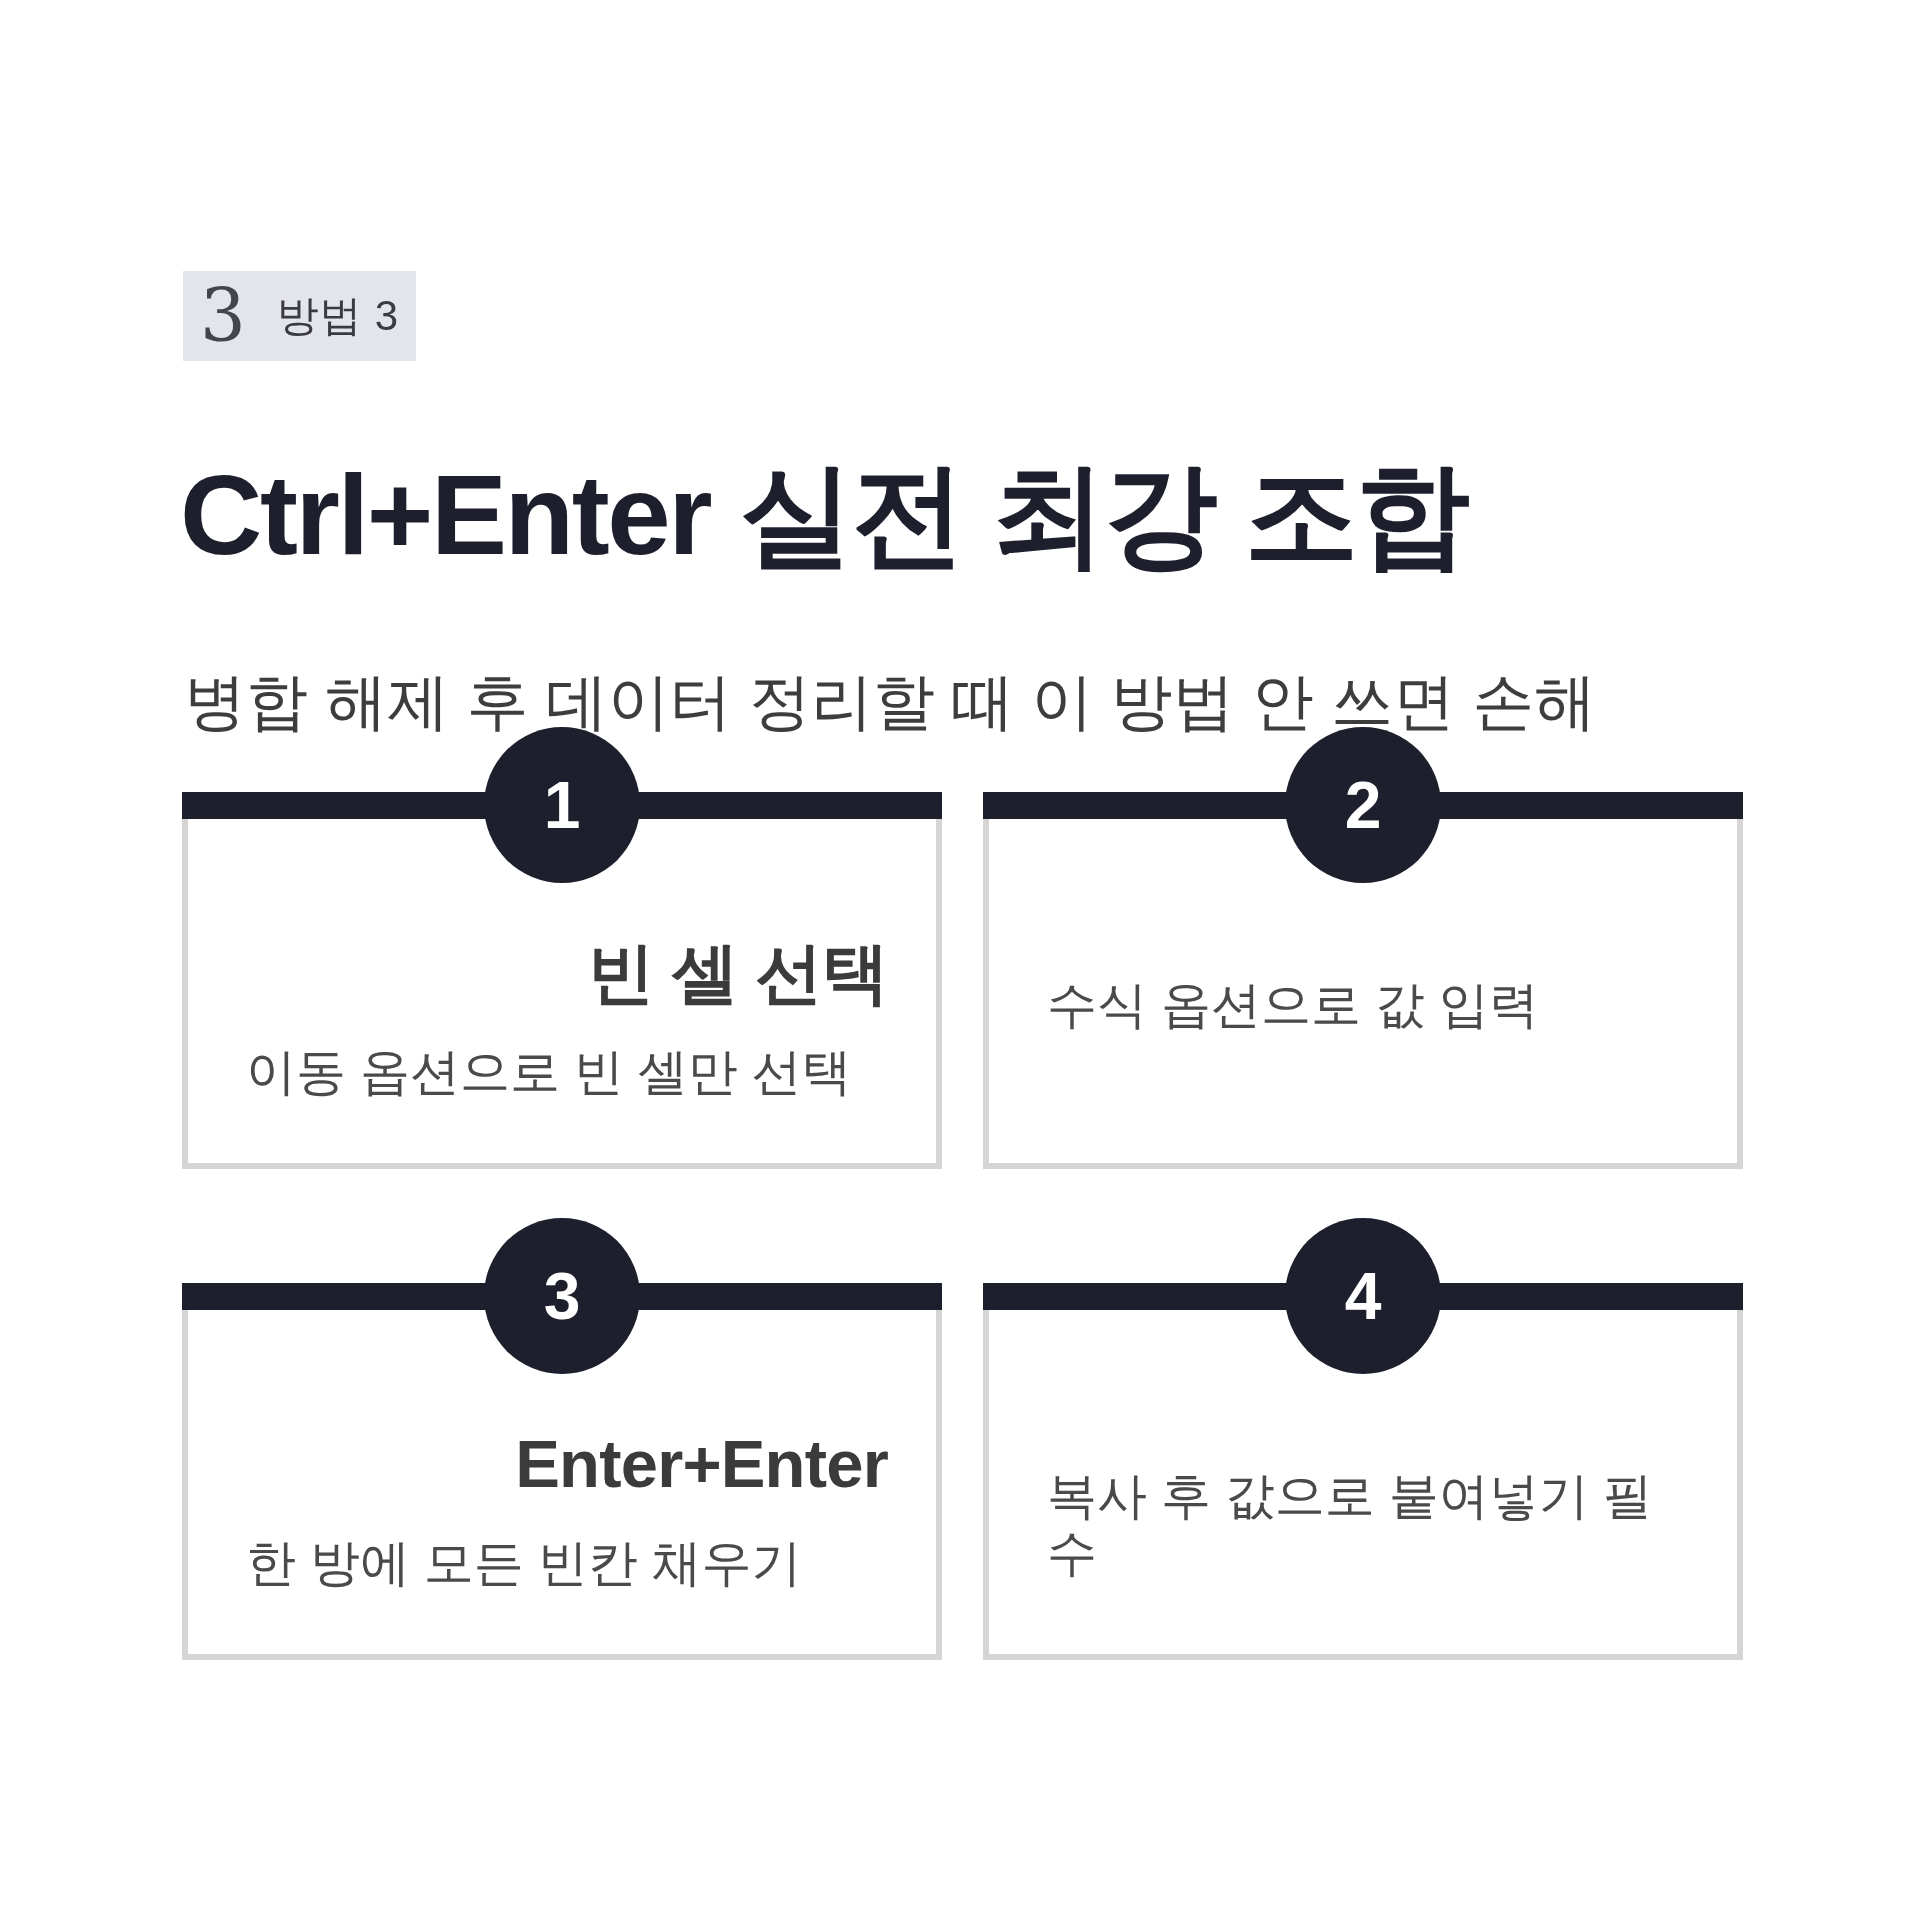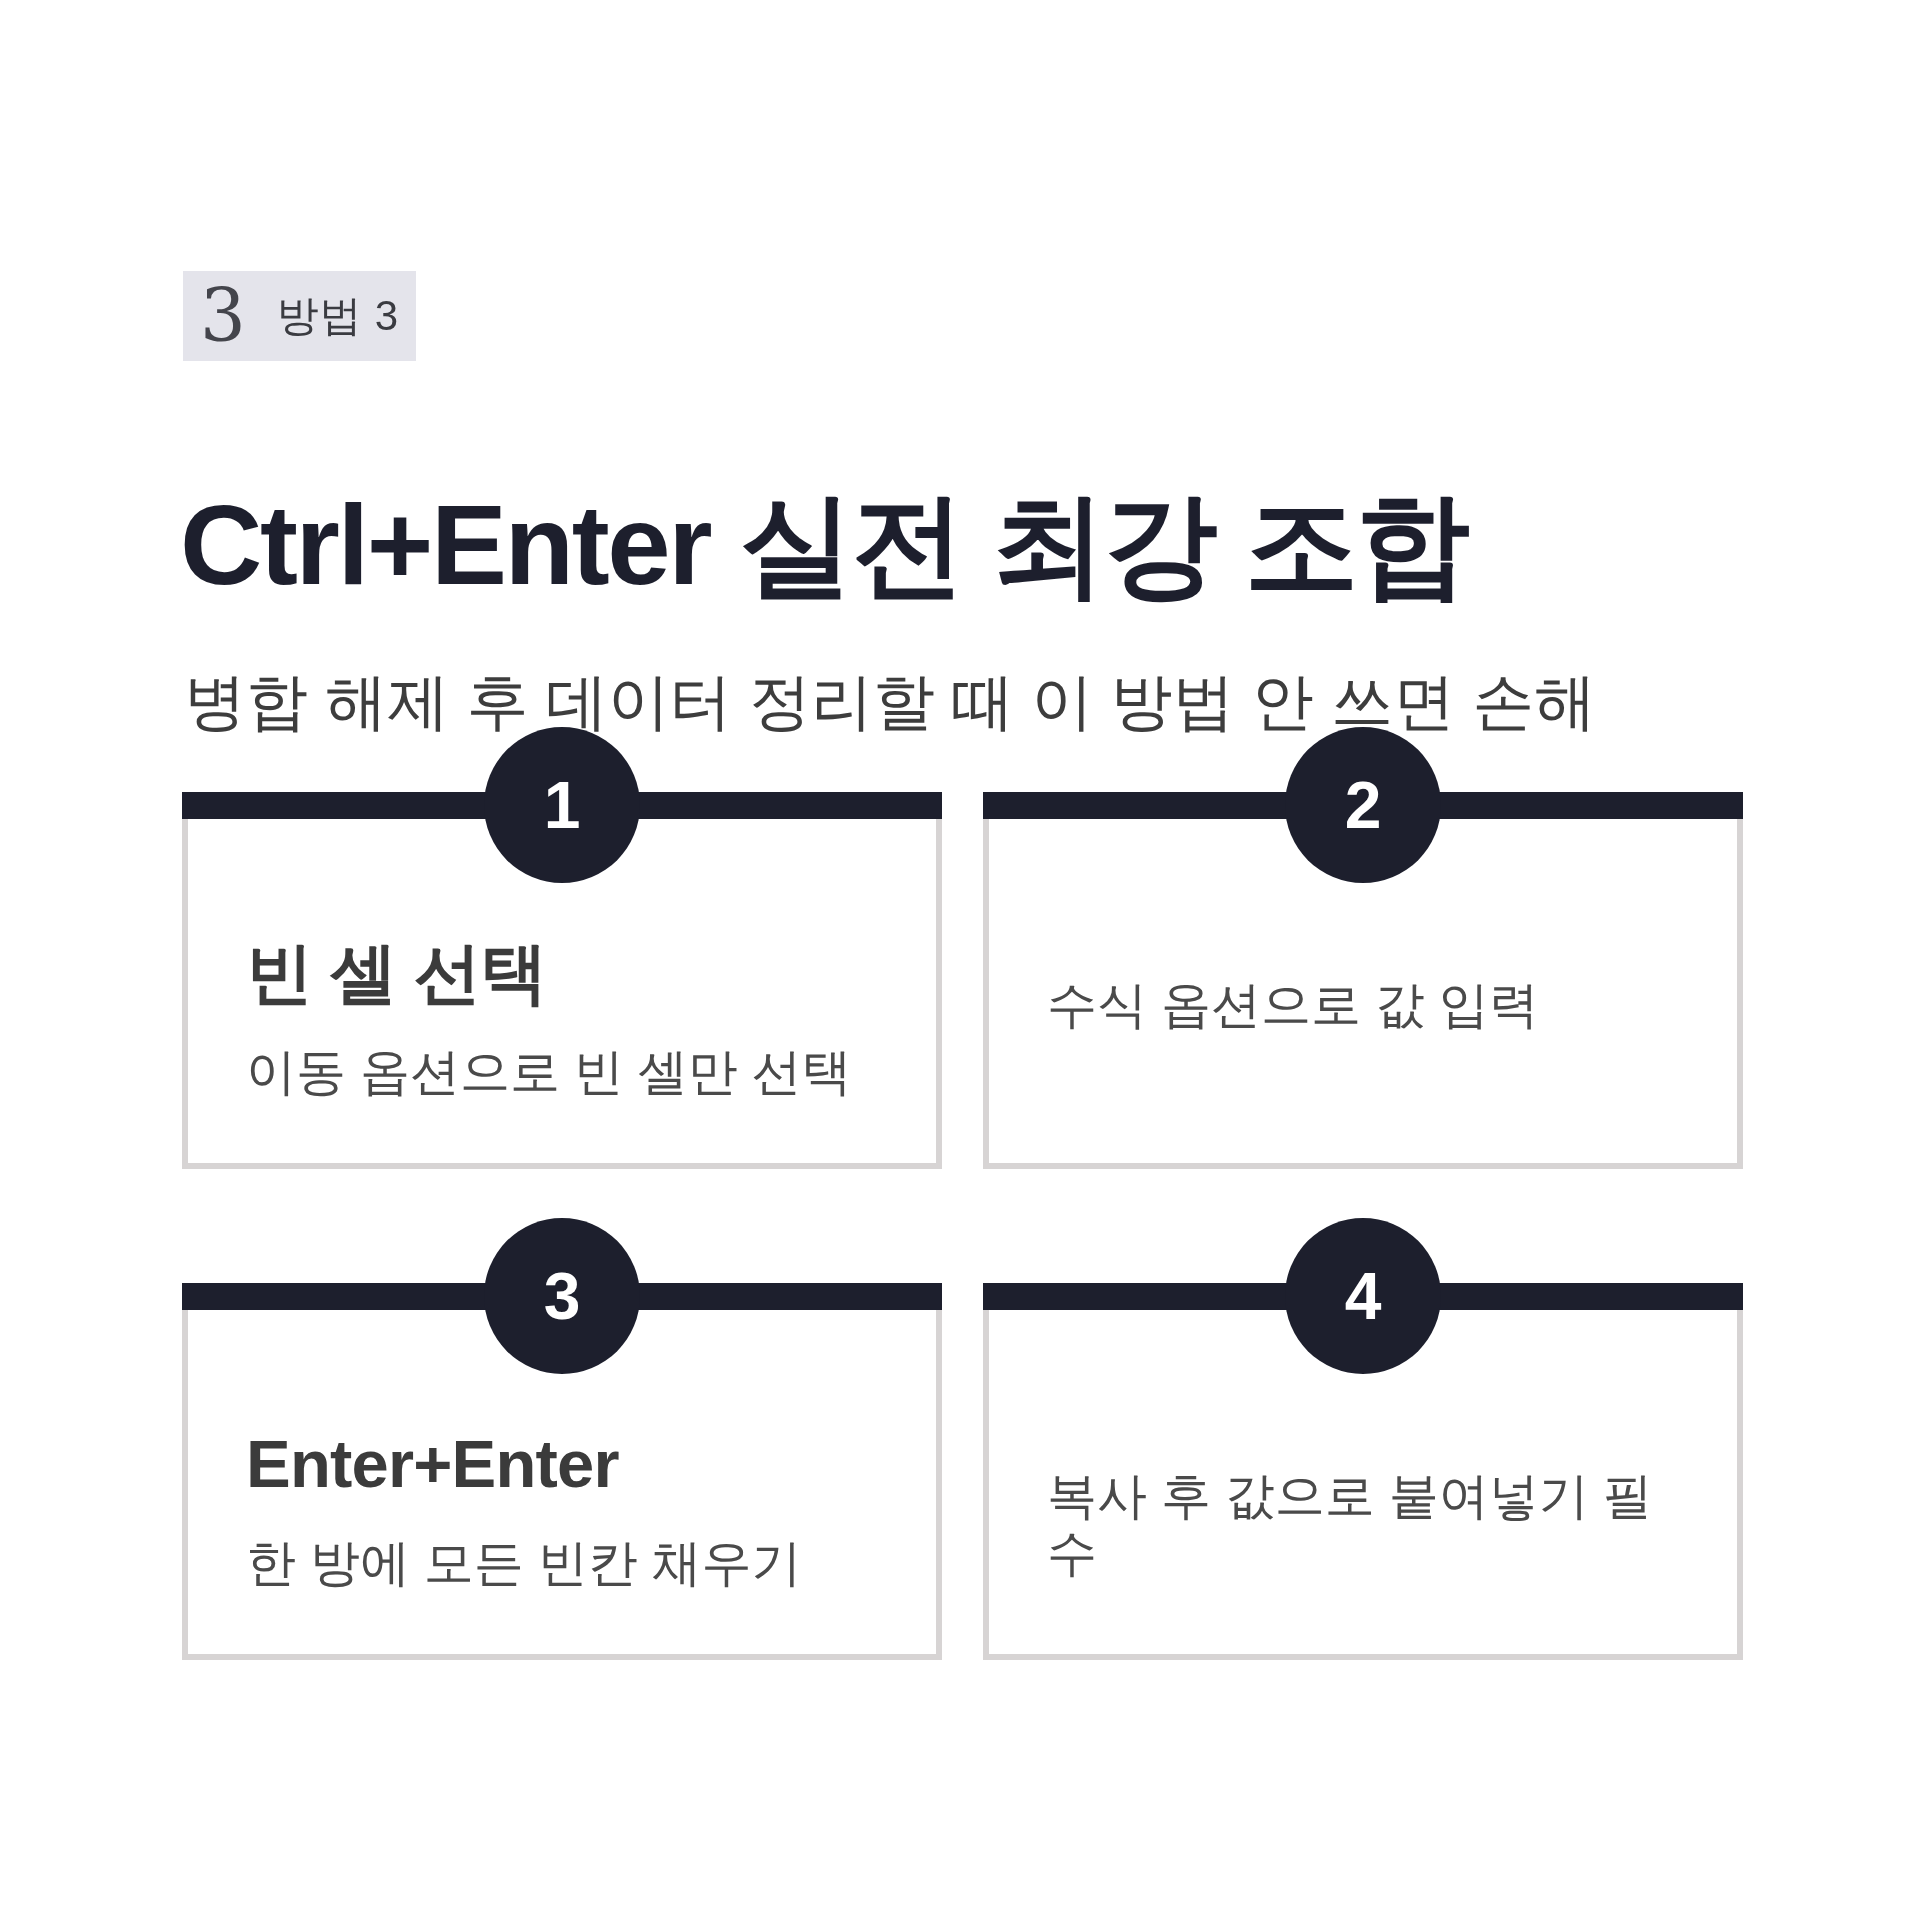--- a/index.html
+++ b/index.html
@@ -44,21 +44,21 @@
     font-size: 42px;
     font-weight: 500;
     color: #3a3b41;
     line-height: 1;
     letter-spacing: 0.8px;
     margin-left: 10px;
   }
   .page-title {
     position: absolute;
     left: 180px;
-    top: 406px;
+    top: 376px;
     width: 1604px;
     font-size: 114px;
     font-weight: 800;
     letter-spacing: -2.4px;
     line-height: 1.1;
     color: #1d1f2d;
     white-space: nowrap;
   }
   .page-subtitle {
     position: absolute;
@@ -112,20 +112,21 @@
   }
   .card-body {
     padding: 120px 48px 0 58px;
   }
   .step-title {
     font-size: 67px;
     font-weight: 700;
     color: #3b3b3b;
     line-height: 1;
     letter-spacing: -0.8px;
+    text-align: right;
   }
   .step-desc {
     margin-top: 38px;
     font-size: 50px;
     font-weight: 400;
     color: #4a4a4a;
     line-height: 1.15;
   }
 </style>
 </head>

